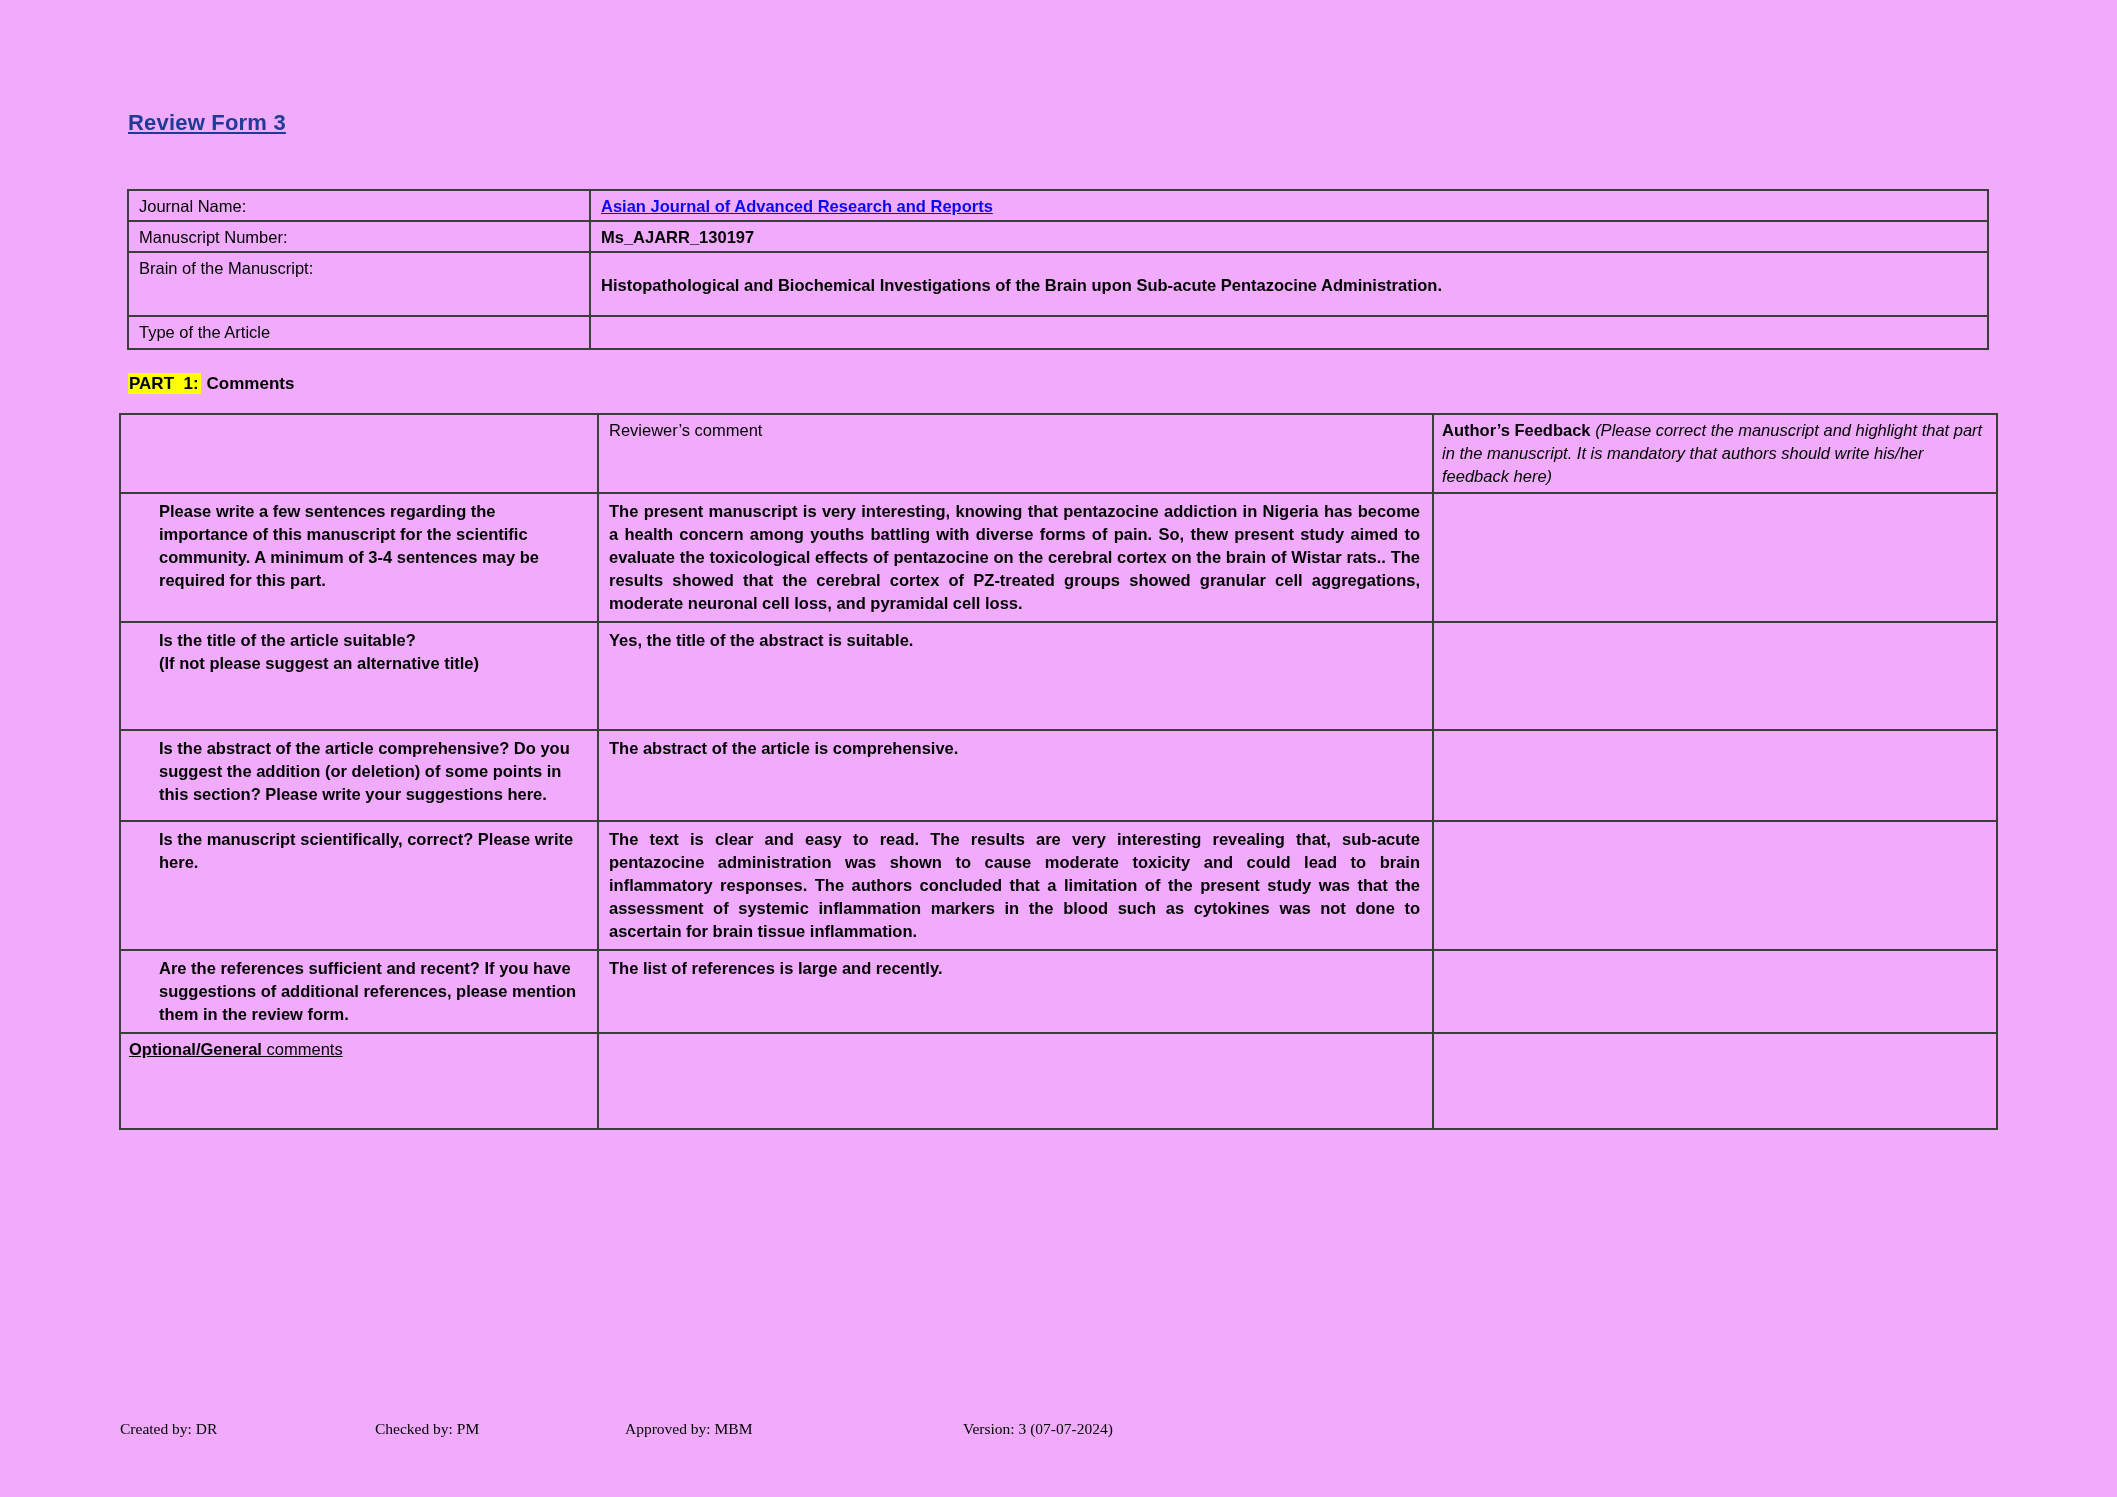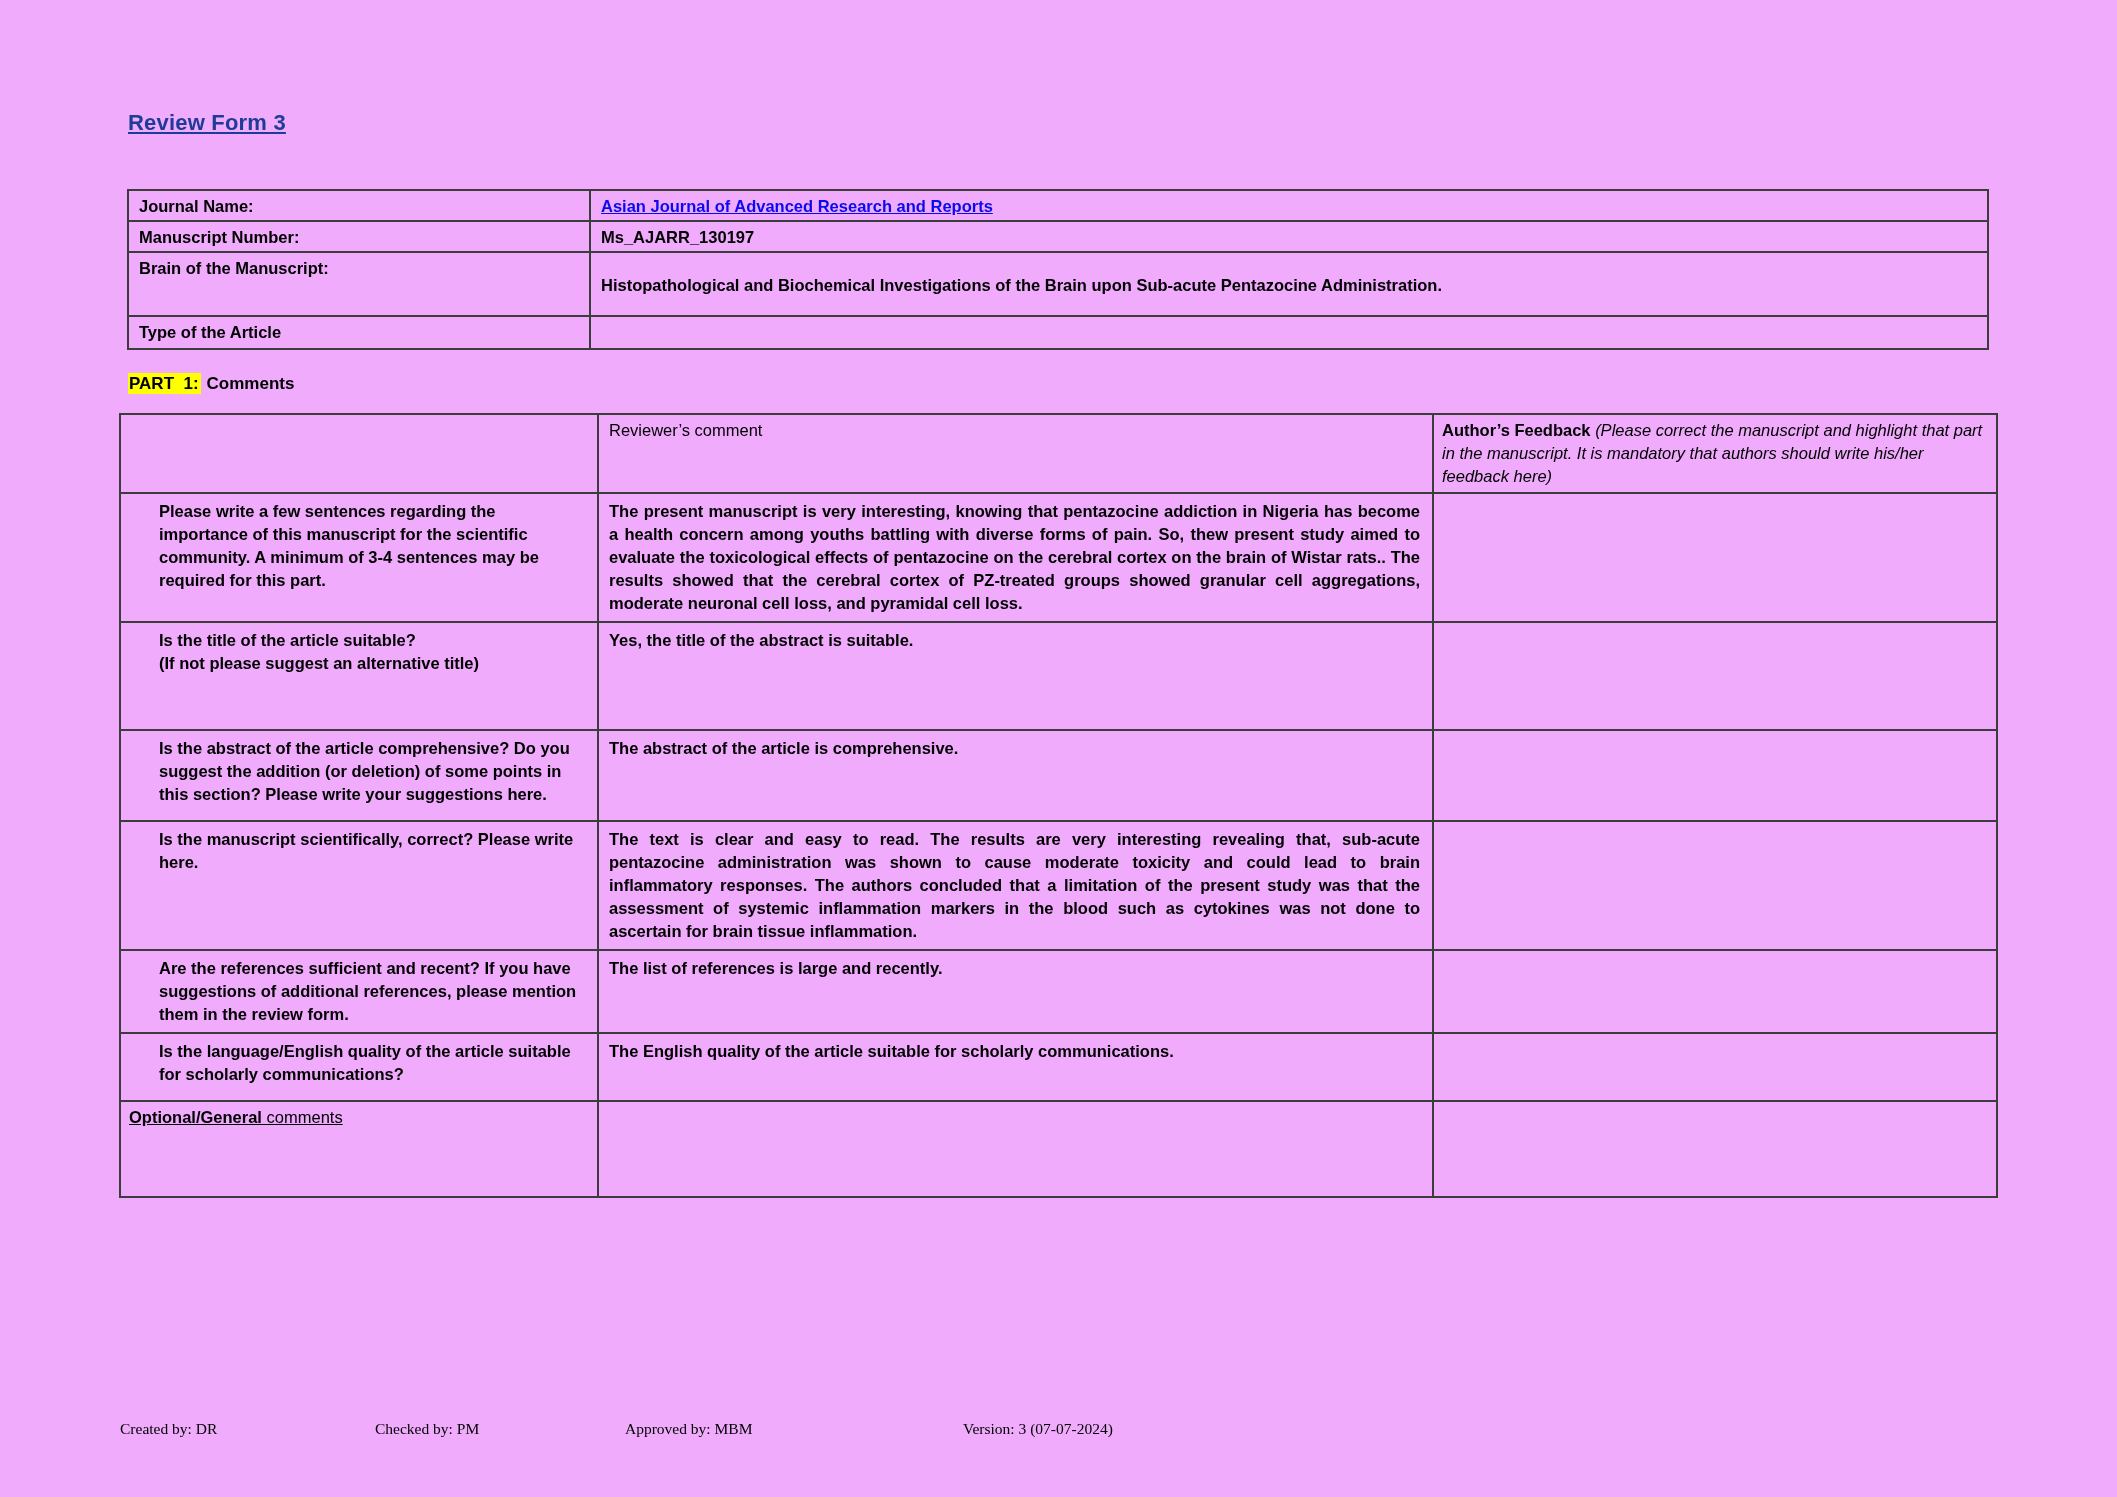--- a/index.html
+++ b/index.html
@@ -31,21 +31,21 @@
     position: absolute;
     left: 127px;
     top: 189px;
     width: 1860px;
   }
   .info-table td {
     font-size: 16.5px;
     line-height: 22px;
     padding: 4px 10px 3px 10px;
   }
-  .info-table .label-cell { font-weight: bold; }
+  .info-table .label-cell { font-weight: normal; }
   .info-table .value-cell { font-weight: bold; }
   .info-table .r1 { height: 30px; }
   .info-table .r2 { height: 29px; }
   .info-table .r3 { height: 64px; }
   .info-table .r4 { height: 33px; }
   .info-table .mid { vertical-align: middle; }
   .journal-link {
     color: #0a0aee;
     font-weight: bold;
     text-decoration: underline;
@@ -207,25 +207,20 @@
       <td class="c-cell">The text is clear and easy to read. The results are very interesting revealing that, sub-acute pentazocine administration was shown to cause moderate toxicity and could lead to brain inflammatory responses. The authors concluded that a limitation of the present study was that the assessment of systemic inflammation markers in the blood such as cytokines was not done to ascertain for brain tissue inflammation.</td>
       <td class="fb-cell"></td>
     </tr>
 
     <tr class="row-5">
       <td class="q-cell">Are the references sufficient and recent? If you have suggestions of additional references, please mention them in the review form.</td>
       <td class="c-cell">The list of references is large and recently.</td>
       <td class="fb-cell"></td>
     </tr>
 
-    <tr class="row-6">
-      <td class="q-cell">Is the language/English quality of the article suitable for scholarly communications?</td>
-      <td class="c-cell">The English quality of the article suitable for scholarly communications.</td>
-      <td class="fb-cell"></td>
-    </tr>
 
     <tr class="row-7">
       <td class="opt-cell">
         <span class="opt-bold">Optional/General</span><span class="opt-rest"> comments</span>
       </td>
       <td class="c-cell"></td>
       <td class="fb-cell"></td>
     </tr>
   </tbody>
     </table>

